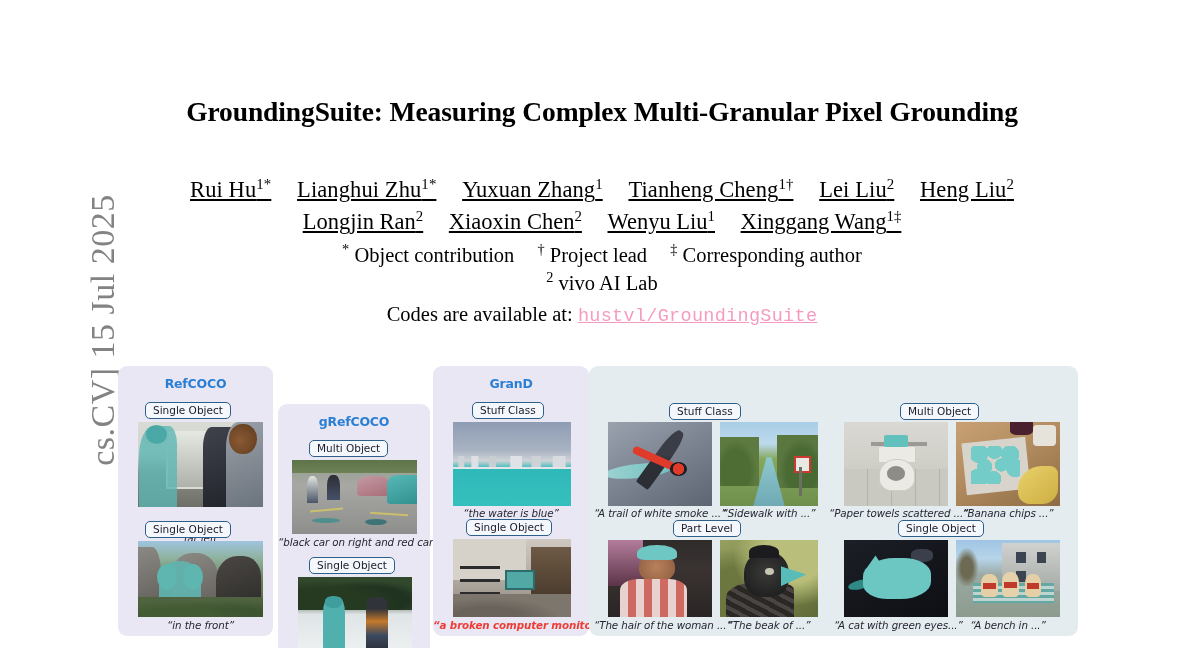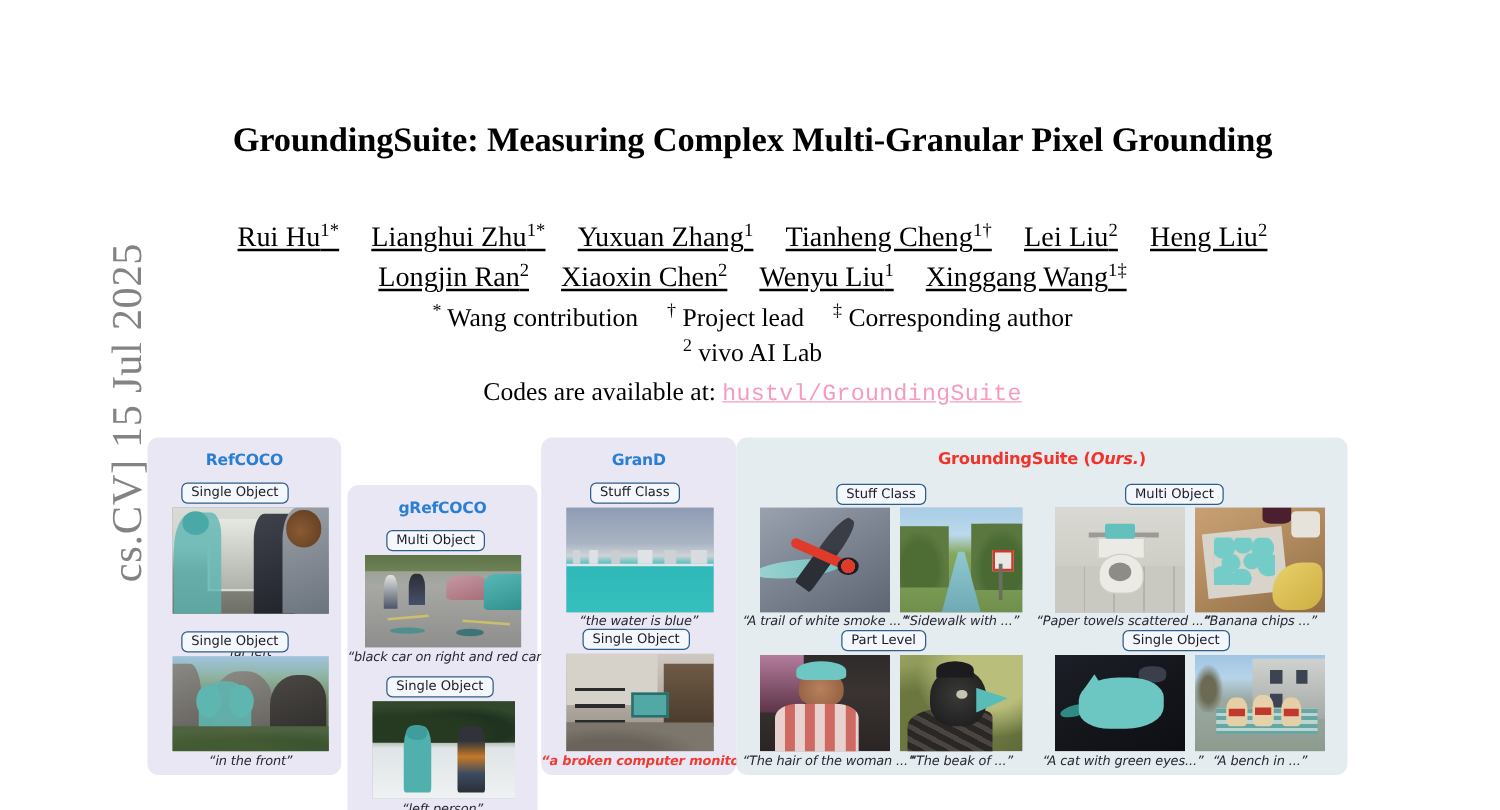--- a/index.html
+++ b/index.html
@@ -27,21 +27,21 @@
   #notes-line .note{margin:0 9px;}
   #notes-line .note sup{font-size:.7em;vertical-align:super;line-height:0;}
   #affil-1,#affil-2{font-size:20.5px;margin-top:5px;}
   #affil-1 sup,#affil-2 sup{font-size:.7em;vertical-align:super;line-height:0;}
   #code-line{font-size:20.5px;margin-top:8px;}
   #code-link{
     font-family:"Liberation Mono","DejaVu Sans Mono",monospace;
     color:#f69bc0;font-size:18.5px;letter-spacing:.3px;
   }
   
-  #figure{position:absolute;left:118px;top:350px;width:960px;height:270px;text-decoration:underline;}
+  #figure{position:absolute;left:118px;top:366px;width:960px;height:270px;text-decoration:underline;}
   .panel{
     position:absolute;top:0;height:270px;border-radius:9px;
     box-sizing:border-box;
   }
   .panel-lav{background:#e9e7f3;}
   .panel-ours{background:#e4ecf0;}
   .panel-title{
     position:absolute;left:0;right:0;top:10px;text-align:center;
     font-family:"DejaVu Sans","Liberation Sans",sans-serif;
     font-size:12.5px;font-weight:bold;color:#2a7fd4;letter-spacing:-.2px;
@@ -290,21 +290,21 @@
   </div>
 
   <div class="author-line" id="author-line-2">
     <span class="author"><span>Longjin Ran</span><sup>2</sup></span>
     <span class="author"><span>Xiaoxin Chen</span><sup>2</sup></span>
     <span class="author"><span>Wenyu Liu</span><sup>1</sup></span>
     <span class="author"><span>Xinggang Wang</span><sup>1‡</sup></span>
   </div>
 
   <div id="notes-line">
-    <span class="note"><sup>*</sup> <span>Wang contribution</span></span>
+    <span class="note"><sup>*</sup> <span>Object contribution</span></span>
     <span class="note"><sup>†</sup> <span>Project lead</span></span>
     <span class="note"><sup>‡</sup> <span>Corresponding author</span></span>
   </div>
 
   <div id="affil-2">
     <sup>2</sup> <span>vivo AI Lab</span>
   </div>
 
   <div id="code-line">
     <span>Codes are available at:</span>
@@ -395,21 +395,20 @@
           <div class="door"></div>
           <div class="shelf"></div>
           <div class="mon"></div>
           <div class="floor"></div>
         </div>
     </div>
     <div class="caption red" style="left:0px;top:253px;width:156px;">“a broken computer monitor”</div>
   </div>
 
   <div class="panel panel-ours" style="left:471px;width:489px;">
-    <div class="panel-title ours"><span>GroundingSuite (</span><i>Ours.</i><span>)</span></div>
 
     <div class="badge" style="left:80px;top:37px;">Stuff Class</div>
     <div class="ex-img" style="left:19px;top:56px;width:104px;height:84px;">
       <div class="ph ph-plane">
           <div class="trail"></div>
           <div class="body"></div>
           <div class="wing"></div>
           <div class="nose"></div>
         </div>
     </div>

